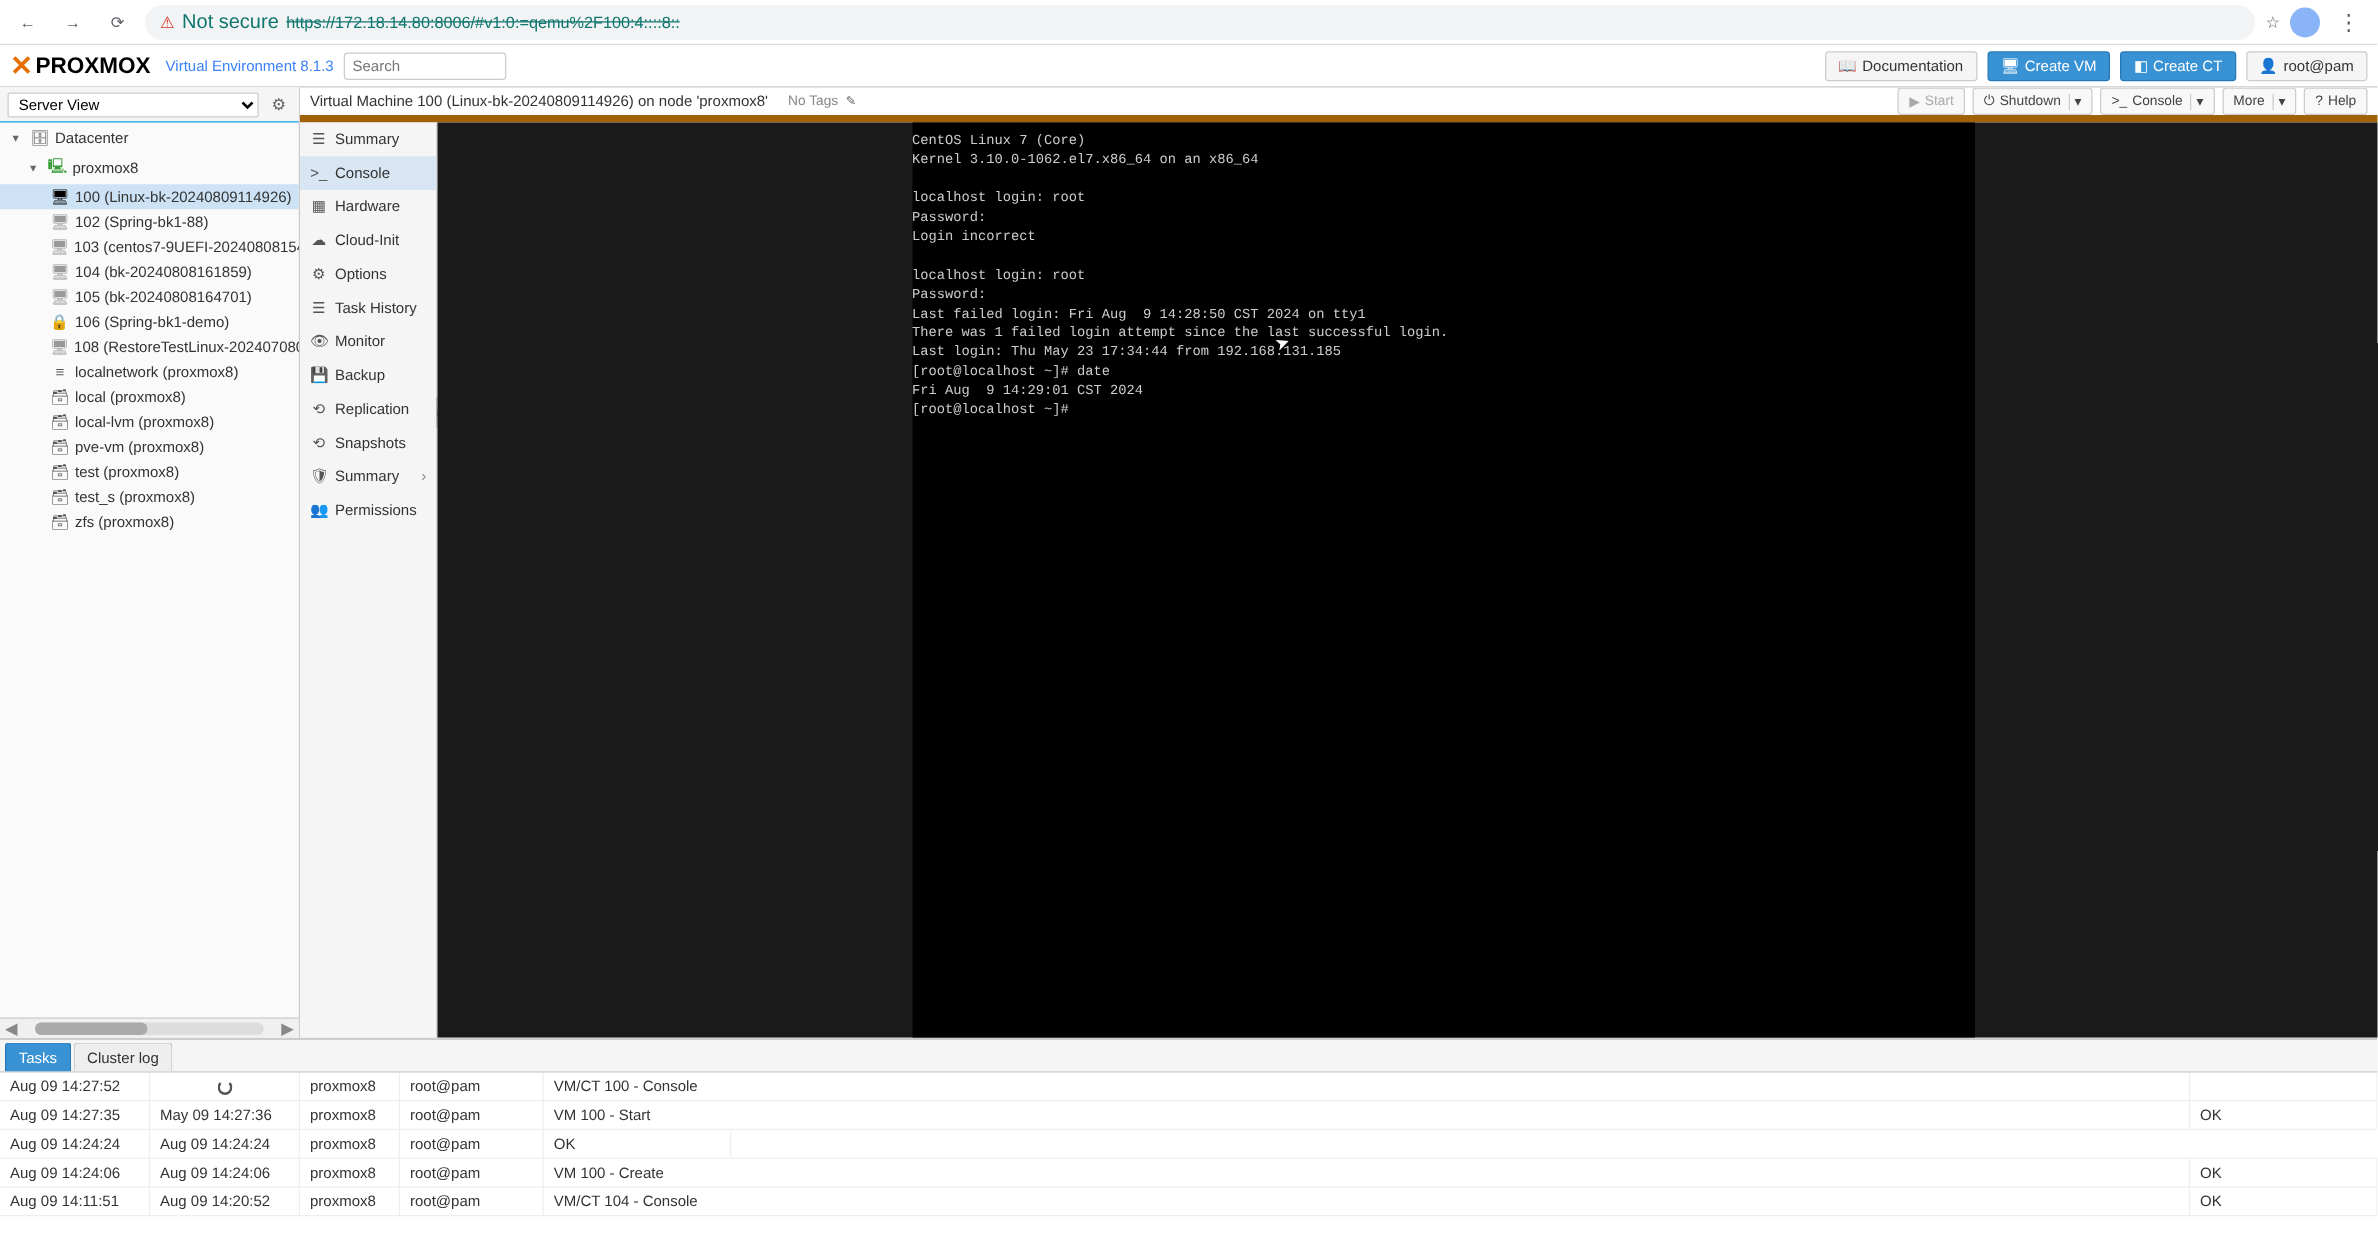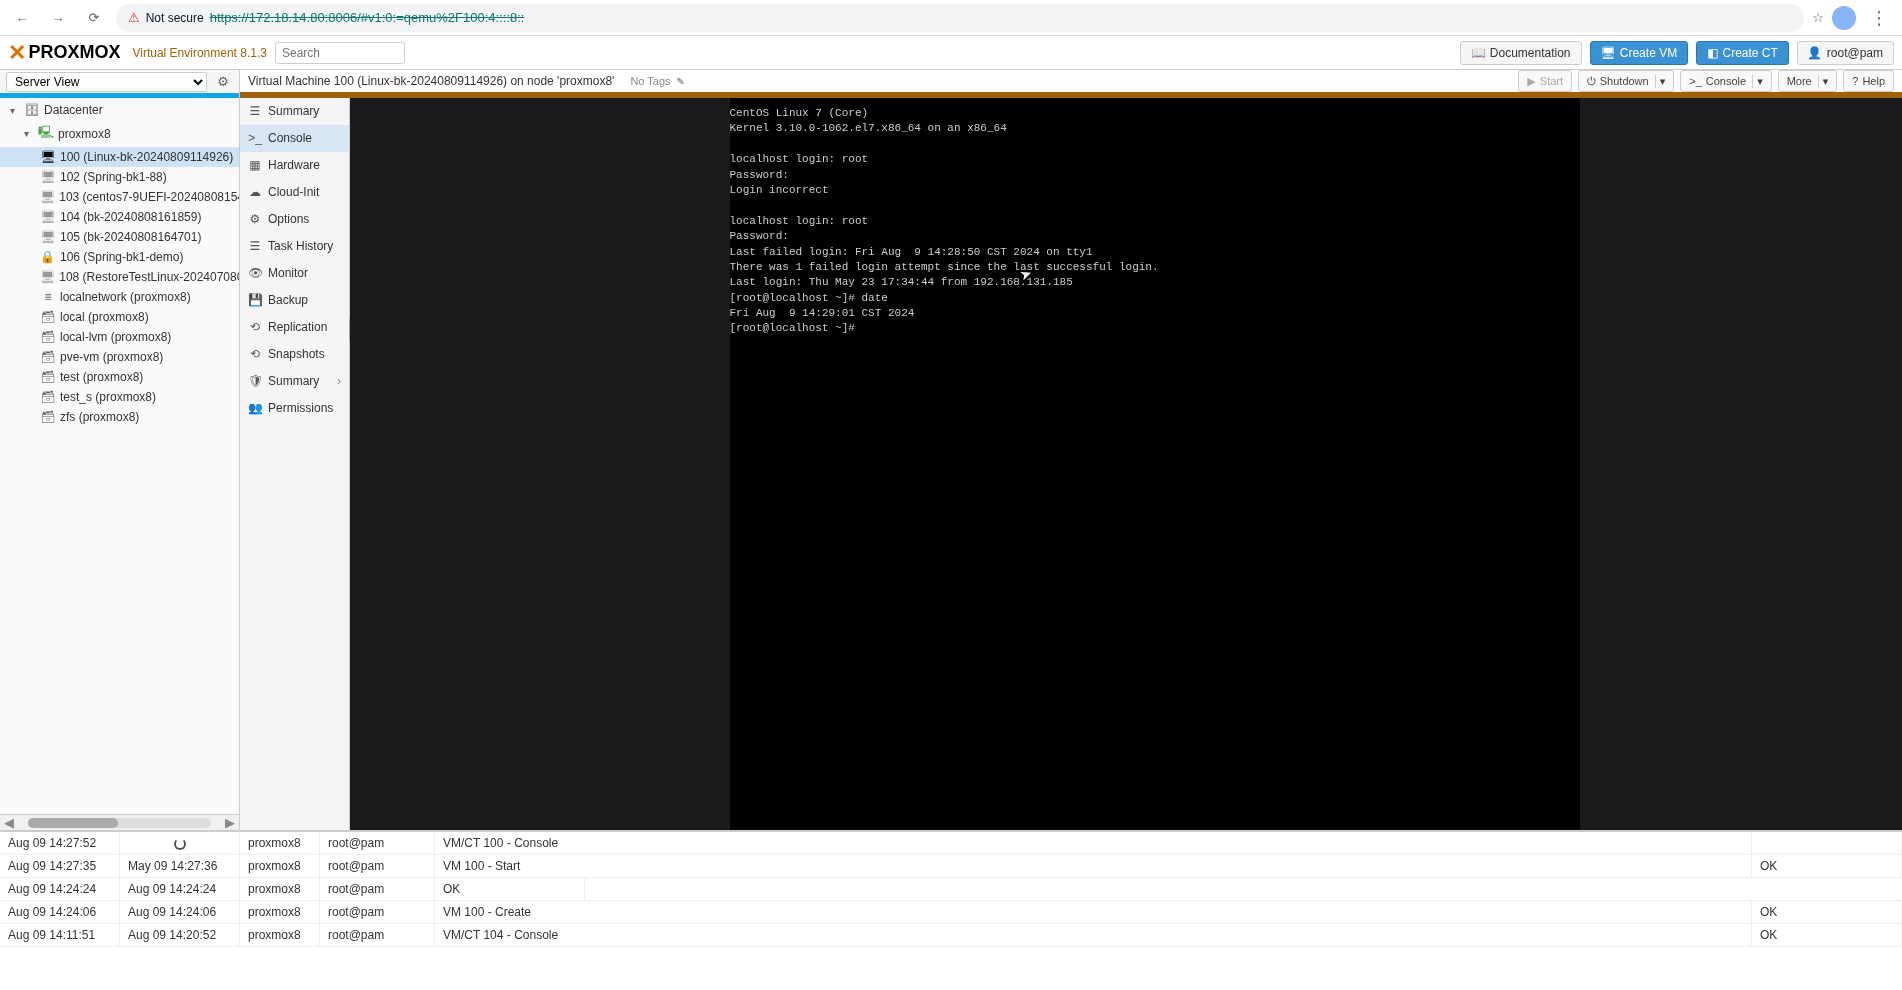--- a/index.html
+++ b/index.html
@@ -2,43 +2,43 @@
 <html><head>
 <meta charset="utf-8">
 <style>
 * { margin: 0; padding: 0; box-sizing: border-box; font-family: "Helvetica Neue", Arial, sans-serif; }
 body { font-size: 13px; color: #333; background: #fff; overflow: hidden; }
 
 
 .browser-bar { height: 36px; background: #fff; border-bottom: 1px solid #ddd; display: flex; align-items: center; padding: 0 8px; gap: 8px; }
 .nav-btn { width: 28px; height: 28px; display: flex; align-items: center; justify-content: center; color: #5f6368; cursor: pointer; border-radius: 50%; }
 .url-bar { flex: 1; height: 28px; background: #f1f3f4; border-radius: 14px; display: flex; align-items: center; padding: 0 12px; gap: 6px; color: #5f6368; }
-.not-secure { color: #0f172a; font-size: 12px; }
+.not-secure { color: #0f766e; font-size: 16px; }
 .url-text { color: #0f766e; font-size: 13px; text-decoration: line-through; }
 .star-icon { color: #5f6368; }
 .profile-icon { width: 24px; height: 24px; border-radius: 50%; background: #8ab4f8; }
 .dots-menu { color: #5f6368; font-size: 18px; padding: 0 6px; cursor: pointer; }
 
 
 .pve-header { height: 34px; background: #fff; border-bottom: 1px solid #ccc; display: flex; align-items: center; padding: 0 8px; gap: 8px; }
 .logo { display: flex; align-items: center; gap: 2px; font-weight: bold; font-size: 18px; color: #000; }
 .logo-x { color: #E57000; font-size: 22px; font-weight: 900; }
-.version-text { color: #a16207; font-size: 12px; margin-left: 4px; }
+.version-text { color: #3b82f6; font-size: 12px; margin-left: 4px; }
 .search-box { width: 130px; height: 22px; border: 1px solid #ccc; border-radius: 3px; padding: 0 6px; font-size: 12px; }
 .header-spacer { flex: 1; }
 .header-btn { height: 24px; padding: 0 10px; border: 1px solid #ccc; border-radius: 3px; background: #f5f5f5; display: flex; align-items: center; gap: 4px; font-size: 12px; cursor: pointer; }
 .header-btn.blue { background: #3892d4; color: #fff; border-color: #2679b8; }
 .header-btn .icon { font-size: 12px; }
 
 
 .main-container { display: flex; height: calc(990px - 36px - 34px - 160px); }
 
 
 .left-panel { width: 240px; border-right: 1px solid #ccc; display: flex; flex-direction: column; background: #fafafa; }
-.tree-header { height: 28px; border-bottom: 5px solid #0ea5e9; display: flex; align-items: center; padding: 0 6px; gap: 6px; background: #f5f5f5; }
+.tree-header { height: 28px; border-bottom: 1px solid #0ea5e9; display: flex; align-items: center; padding: 0 6px; gap: 6px; background: #f5f5f5; }
 .tree-select { flex: 1; height: 20px; border: 1px solid #ccc; border-radius: 2px; font-size: 12px; padding: 0 4px; background: #fff; }
 .tree-gear { width: 20px; height: 20px; display: flex; align-items: center; justify-content: center; color: #666; cursor: pointer; }
 .tree-body { flex: 1; overflow-y: auto; padding: 2px 0; font-size: 12px; }
 .tree-node { padding: 3px 4px 3px 10px; display: flex; align-items: center; gap: 4px; cursor: pointer; white-space: nowrap; }
 .tree-node.selected { background: #cde2f5; }
 .tree-node .caret { width: 10px; color: #666; font-size: 10px; }
 .tree-node .node-icon { width: 16px; text-align: center; color: #555; }
 .tree-indent-1 { padding-left: 24px; }
 .tree-indent-2 { padding-left: 40px; }
 .tree-scroll { height: 16px; background: #f0f0f0; border-top: 1px solid #ccc; display: flex; align-items: center; }
@@ -317,20 +317,24 @@
 [root@localhost ~]# date
 Fri Aug  9 14:29:01 CST 2024
 [root@localhost ~]# </div>
         <div class="cursor-arrow">➤</div>
       </div>
     </div>
   </div>
 </div>
 
 <div class="bottom-panel">
+  <div class="bottom-tabs">
+    <div class="bottom-tab active">Tasks</div>
+    <div class="bottom-tab">Cluster log</div>
+  </div>
   <div class="task-table">
     <div id="task-rows">
         <div class="task-row">
           <div class="task-cell col-start">Aug 09 14:27:52</div>
           <div class="task-cell col-end" style="text-align:center"><span class="spinner-icon"></span></div>
           <div class="task-cell col-node">proxmox8</div>
           <div class="task-cell col-user">root@pam</div>
           <div class="task-cell col-desc">VM/CT 100 - Console</div>
           <div class="task-cell col-status"></div>
         </div>

